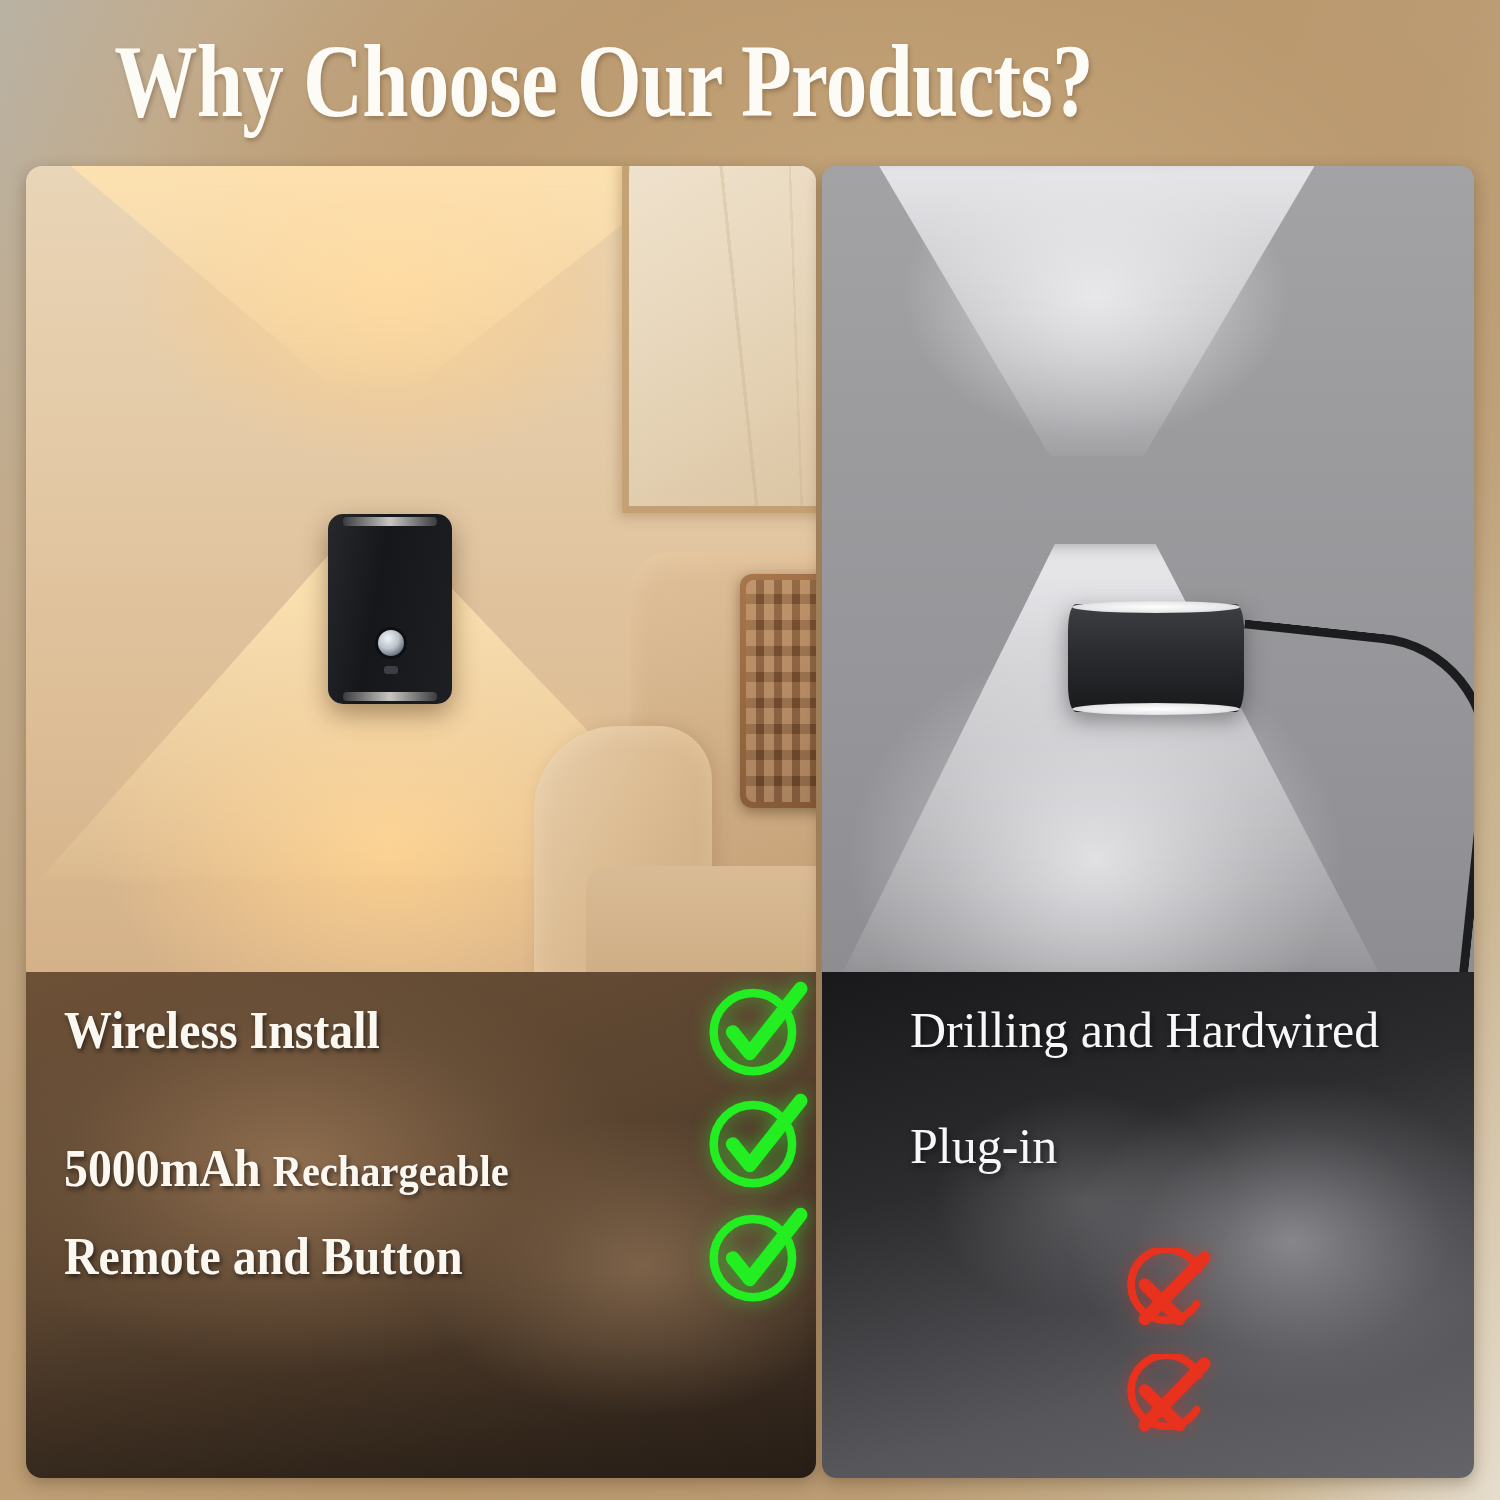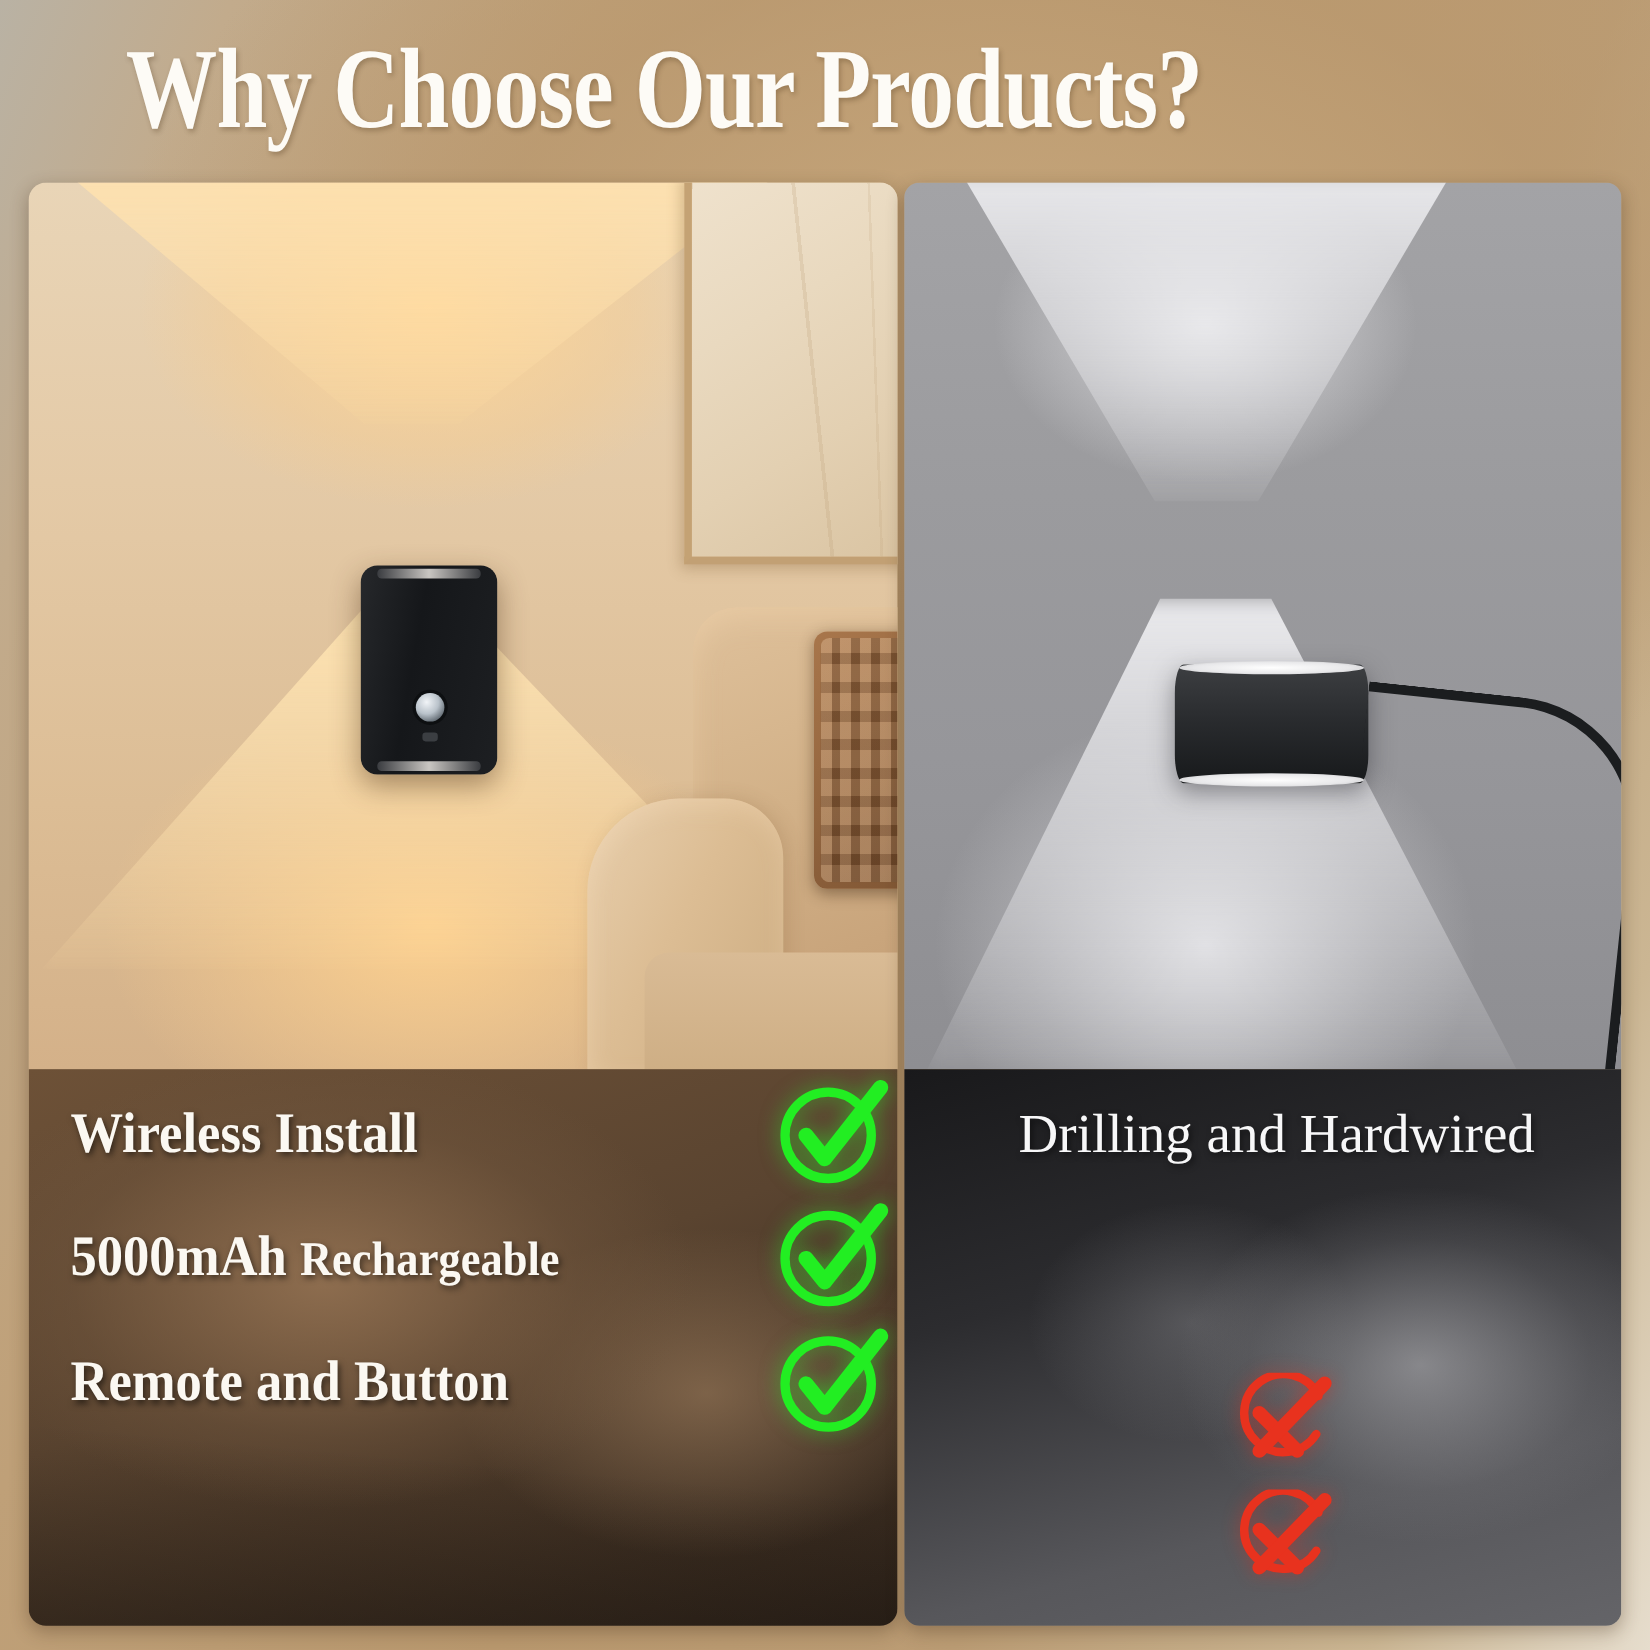--- a/index.html
+++ b/index.html
@@ -222,21 +222,21 @@
     z-index: 3;
   }
   .feature-row {
     position: absolute;
     left: 0; right: 0;
     height: 112px;
     display: flex;
     align-items: center;
   }
   #left-textpane .feature-row:nth-child(1) { top: 2px; }
-  #left-textpane .feature-row:nth-child(2) { top: 114px; }
+  #left-textpane .feature-row:nth-child(2) { top: 114px; align-items: flex-end; }
   #left-textpane .feature-row:nth-child(3) { top: 228px; }
   #left-textpane .feature-row:nth-child(4) { top: 338px; padding-left: 40px; }
 
   .feat-label {
     margin-left: 38px;
     font-weight: bold;
     font-size: 52px;
     color: #fbf8f2;
     white-space: nowrap;
     transform: scaleX(0.92);
@@ -254,21 +254,20 @@
   }
   .check-icon svg { display: block; filter: drop-shadow(0 0 9px rgba(40,230,40,0.55)); }
 
   
   .con-row {
     position: absolute;
     left: 0; right: 0;
     height: 112px;
     display: flex;
     align-items: center;
-    margin-left: 16px;
   }
   #right-textpane .con-row:nth-child(1) { top: 2px; }
   #right-textpane .con-row:nth-child(2) { top: 118px; }
   .con-label {
     margin-left: 88px;
     font-size: 50px;
     font-weight: normal;
     color: #f7f7f8;
     white-space: nowrap;
     text-shadow: 2px 3px 6px rgba(0,0,0,0.5);
@@ -353,20 +352,23 @@
       <div id="lamp-right"></div>
       <div id="lamp-cable"></div>
     </div>
 
     <div id="right-textpane" class="textpane">
 
       <div class="con-row">
         <span class="con-label">Drilling and Hardwired</span>
       </div>
 
+      <div class="con-row">
+        <span class="con-label">Plug-in</span>
+      </div>
 
       <span id="cross-1" class="cross-icon">
         <svg viewBox="0 0 100 100" width="96" height="96">
           <path d="M86 22 A37 37 0 1 0 84 58" fill="none" stroke="#e8321e" stroke-width="8" stroke-linecap="round"></path>
           <path d="M30 38 L66 74" fill="none" stroke="#e8321e" stroke-width="13" stroke-linecap="round"></path>
           <path d="M30 74 L92 10" fill="none" stroke="#e8321e" stroke-width="13" stroke-linecap="round"></path>
         </svg>
       </span>
 
       <span id="cross-2" class="cross-icon">

